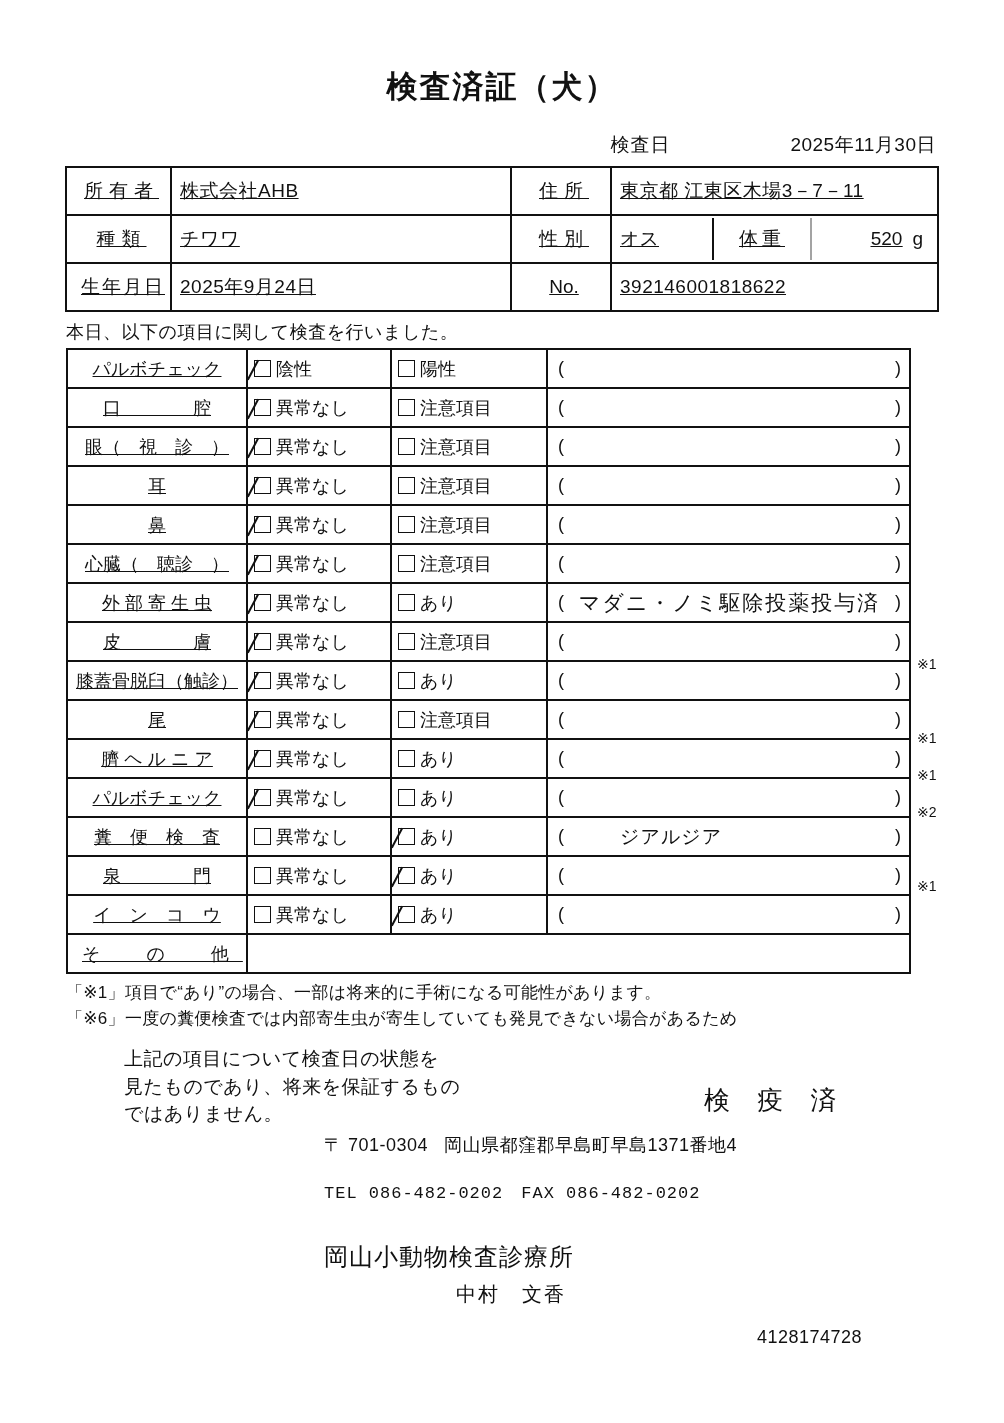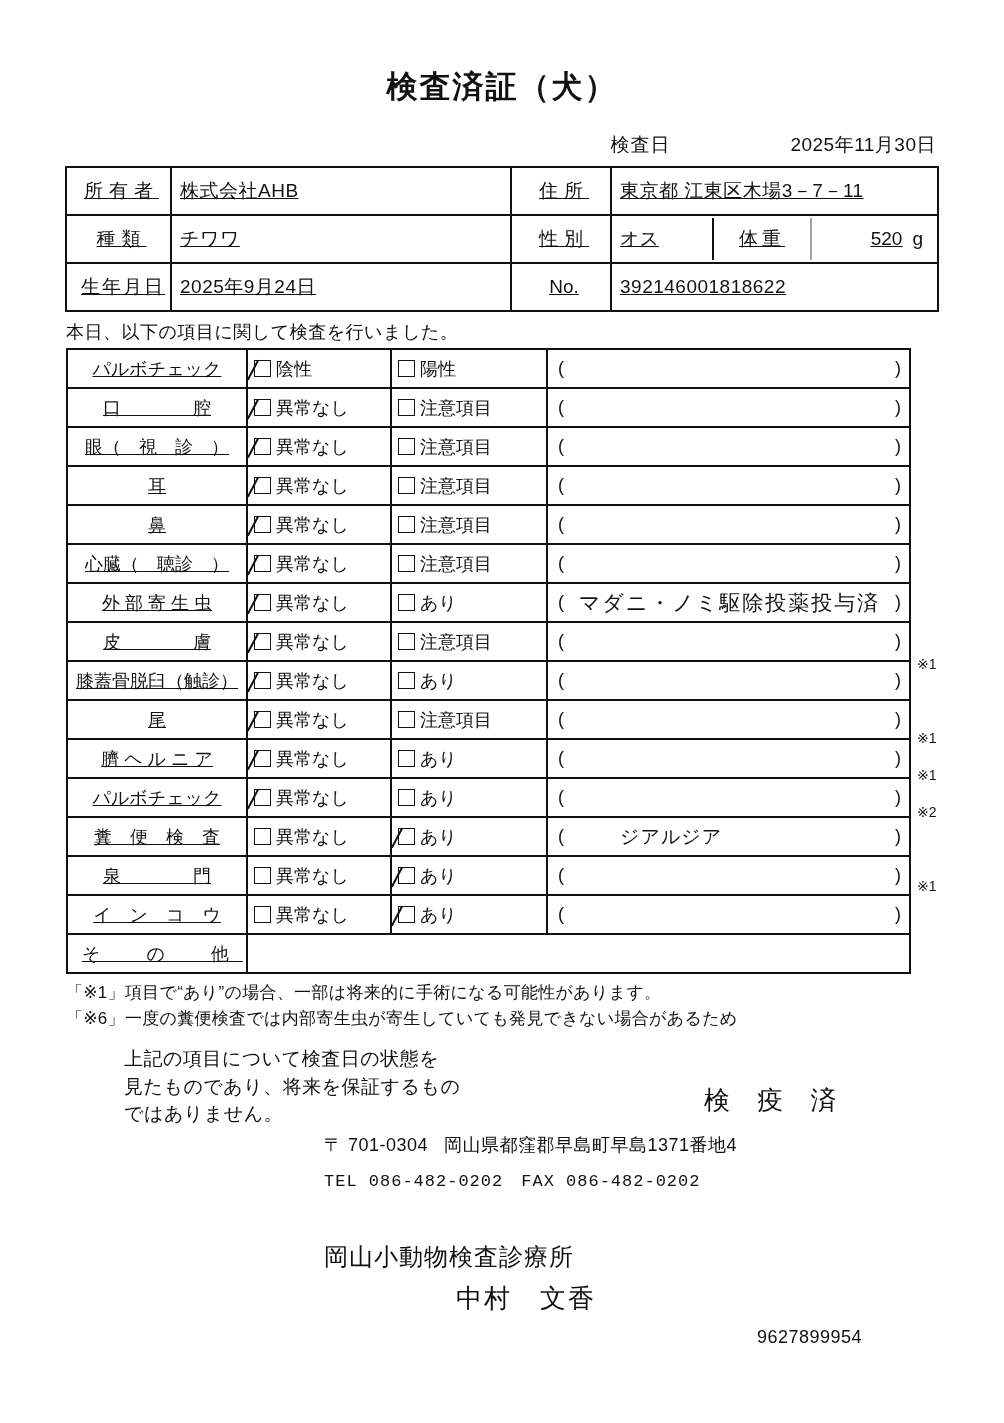--- a/index.html
+++ b/index.html
@@ -217,39 +217,39 @@
     left: 258px;
     top: 88px;
     font-size: 18px;
     letter-spacing: 0.5px;
     white-space: nowrap;
   }
   .addr .zip { margin-right: 16px; }
   .tel {
     position: absolute;
     left: 258px;
-    top: 124px;
+    top: 136px;
     font-size: 17px;
     letter-spacing: 1px;
     font-family: "Liberation Mono", "DejaVu Sans Mono", monospace;
     white-space: nowrap;
   }
   .clinic {
     position: absolute;
     left: 258px;
     top: 196px;
     font-size: 24px;
     letter-spacing: 1px;
     white-space: nowrap;
   }
   .vetname {
     position: absolute;
     left: 390px;
     top: 236px;
-    font-size: 26px;
+    font-size: 20px;
     letter-spacing: 2px;
     white-space: nowrap;
   }
   .docnum {
     position: absolute;
     right: 76px;
     top: 282px;
     font-size: 18px;
     letter-spacing: 0.5px;
     font-family: "Liberation Sans", sans-serif;
@@ -669,16 +669,16 @@
       <div>見たものであり、将来を保証するもの</div>
       <div>ではありません。</div>
     </div>
     <div class="stamp">検 疫 済</div>
     <div class="addr">
       <span class="zip">〒 701-0304</span><span>岡山県都窪郡早島町早島1371番地4</span>
     </div>
     <div class="tel">TEL 086-482-0202　FAX 086-482-0202</div>
     <div class="clinic">岡山小動物検査診療所</div>
     <div class="vetname">中村　文香</div>
-    <div class="docnum">9627899954</div>
+    <div class="docnum">4128174728</div>
   </div>
 
 </div>
 
 </body></html>

